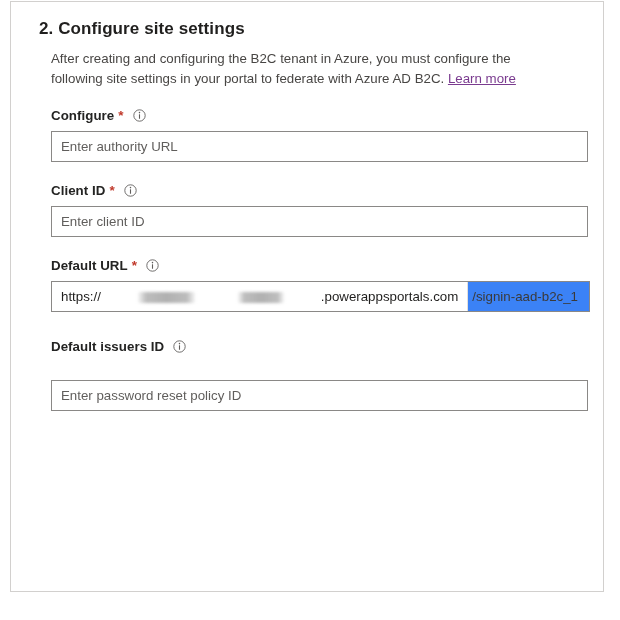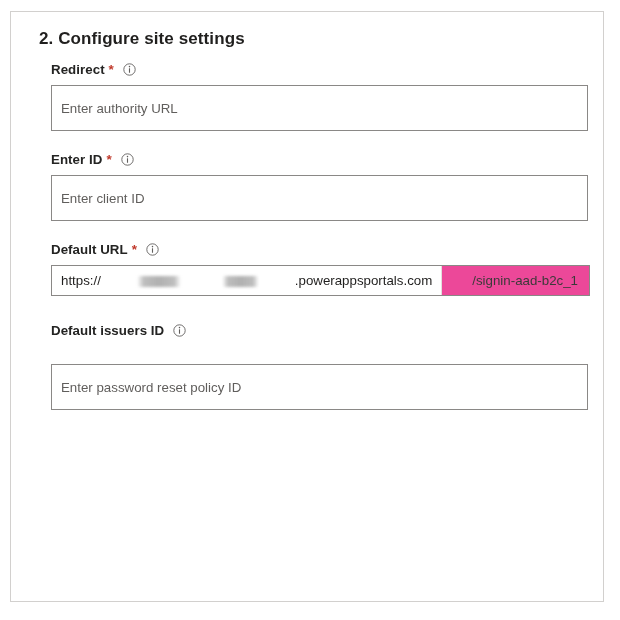--- a/index.html
+++ b/index.html
@@ -12,21 +12,21 @@
   }
   body {
     font-family: "Liberation Sans", "DejaVu Sans", sans-serif;
     -webkit-font-smoothing: antialiased;
     color: #323130;
   }
 
   .card {
     position: absolute;
     left: 10px;
-    top: 11px;
+    top: 1px;
     width: 594px;
     height: 591px;
     border: 1px solid #d2d0ce;
     background: #ffffff;
     box-sizing: border-box;
   }
 
   .card-inner {
     padding: 16px 26px 0 28px;
   }
@@ -89,21 +89,21 @@
     width: 13px;
     height: 13px;
     margin-left: 9px;
     flex: 0 0 auto;
   }
   .info-icon svg { display: block; }
 
   .text-input {
     box-sizing: border-box;
     width: 537px;
-    height: 46px;
+    height: 31px;
     border: 1px solid #8a8886;
     background: #ffffff;
     font-family: "Liberation Sans", "DejaVu Sans", sans-serif;
     font-size: 13.3px;
     color: #201f1e;
     padding: 0 9px;
     outline: none;
     display: block;
   }
   .text-input::placeholder {
@@ -152,22 +152,22 @@
     position: relative;
     top: 1px;
   }
   .redacted.a { width: 62px; }
   .redacted.b { width: 50px; margin-left: 6px; }
 
   .redirect-suffix {
     flex: 0 0 auto;
     display: flex;
     align-items: center;
-    padding: 0 11px 0 30px;
-    background: #ec4899;
+    padding: 0 11px 0 4px;
+    background: #3b82f6;
     border-left: 1px solid #e1dfdd;
     font-size: 13.3px;
     color: #3b3a39;
     white-space: nowrap;
   }
 
   .sub-heading {
     font-size: 15.3px;
     font-weight: 600;
     color: #201f1e;
@@ -177,41 +177,44 @@
   }
 </style>
 </head>
 <body>
 
 <div class="card">
   <div class="card-inner">
 
     <h2 class="section-title">2. Configure site settings</h2>
 
-
-    <div class="field">
-      <div class="field-label-row">
-        <span class="field-label">Redirect</span>
+    <p class="section-desc">
+      <span>After creating and configuring the B2C tenant in Azure, you must configure the following site settings in your portal to federate with Azure AD B2C. </span><a class="learn-more" href="#">Learn more</a>
+    </p>
+
+    <div class="field">
+      <div class="field-label-row">
+        <span class="field-label">Configure</span>
         <span class="req-star">*</span>
         <span class="info-icon">
           <svg width="13" height="13" viewBox="0 0 13 13" aria-hidden="true">
             <circle cx="6.5" cy="6.5" r="5.7" fill="none" stroke="#605e5c" stroke-width="0.9"></circle>
             <circle cx="6.5" cy="3.6" r="0.78" fill="#605e5c"></circle>
             <rect x="5.95" y="5.3" width="1.1" height="4.4" rx="0.3" fill="#605e5c"></rect>
           </svg>
         </span>
       </div>
       <input class="text-input" type="text" placeholder="Enter authority URL" style="">
     </div>
 
     <div class="spacer-18"></div>
 
     <div class="field">
       <div class="field-label-row">
-        <span class="field-label">Enter ID</span>
+        <span class="field-label">Client ID</span>
         <span class="req-star">*</span>
         <span class="info-icon">
           <svg width="13" height="13" viewBox="0 0 13 13" aria-hidden="true">
             <circle cx="6.5" cy="6.5" r="5.7" fill="none" stroke="#605e5c" stroke-width="0.9"></circle>
             <circle cx="6.5" cy="3.6" r="0.78" fill="#605e5c"></circle>
             <rect x="5.95" y="5.3" width="1.1" height="4.4" rx="0.3" fill="#605e5c"></rect>
           </svg>
         </span>
       </div>
       <input class="text-input" type="text" placeholder="Enter client ID" style="">

